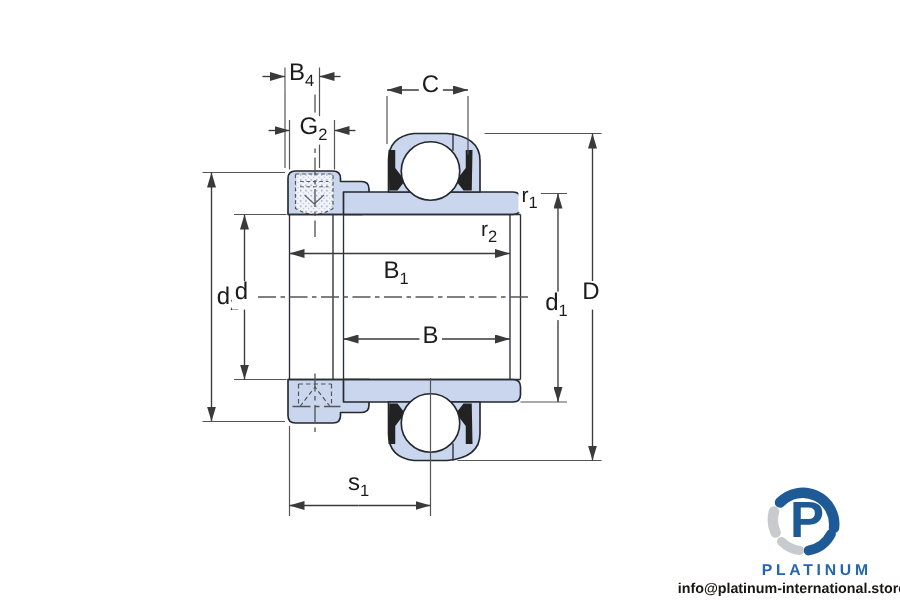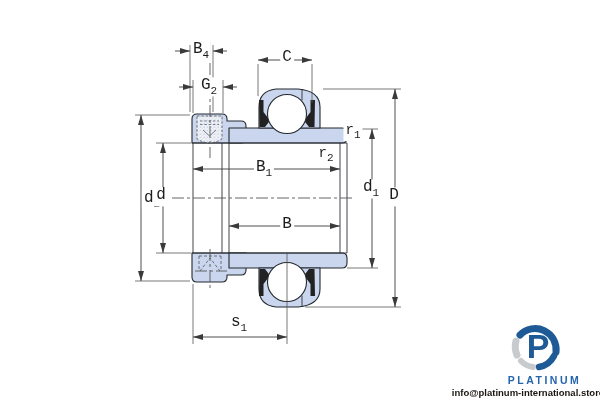--- a/index.html
+++ b/index.html
@@ -1,21 +1,21 @@
 <!DOCTYPE html>
 <html><head>
 <meta charset="utf-8">
 <style>
   html,body{margin:0;padding:0;background:#fff;}
   #stage{position:relative;width:600px;height:400px;background:#ffffff;overflow:hidden;
          font-family:"Liberation Sans",sans-serif;}
   #stage svg{position:absolute;left:0;top:0;}
   .dim-label{position:absolute;transform:translate(-50%,-50%);
              font-size:16px;color:#1c1c1c;background:#ffffff;padding:0 2px;line-height:1;
-             white-space:nowrap;font-family:Liberation Mono, monospace;}
+             white-space:nowrap;}
   .dim-label sub{font-size:11px;line-height:1;}
   .dim-label.small{font-size:14px;}
   .part{stroke:#24292e;stroke-width:1.1;stroke-linejoin:round;}
   .boreline{stroke:#2a2f35;stroke-width:0.9;}
   .extline{stroke:#555;stroke-width:0.8;}
   .ctrline{stroke:#555;stroke-width:0.9;stroke-dasharray:12 3 3 3;}
   .dimline{stroke:#3a3a3a;stroke-width:0.9;}
   .seal{fill:#222;stroke:none;}
   .hidden-edge{stroke:#555;stroke-width:0.8;stroke-dasharray:3 2;fill:none;}
   .screw-detail{stroke:#5a6270;stroke-width:0.8;fill:none;}
@@ -136,25 +136,25 @@
       <line x1="239" y1="337" x2="193" y2="337" marker-end="url(#ah)"></line>
       <line x1="239" y1="337" x2="287" y2="337" marker-end="url(#ah)"></line>
     </g>
   </svg>
 
   <div class="dim-label" style="left:201px;top:51px"><span>B</span><sub>4</sub></div>
   <div class="dim-label" style="left:209px;top:87px"><span>G</span><sub>2</sub></div>
   <div class="dim-label" style="left:287px;top:59px"><span>C</span><sub></sub></div>
   <div class="dim-label small" style="left:353px;top:132px"><span>r</span><sub>1</sub></div>
   <div class="dim-label small" style="left:326px;top:155px"><span>r</span><sub>2</sub></div>
-  <div class="dim-label" style="left:264px;top:169px"><span>B</span><sub>1</sub></div>
+  <div class="dim-label" style="left:264px;top:183px"><span>B</span><sub>1</sub></div>
   <div class="dim-label" style="left:287px;top:226px"><span>B</span><sub></sub></div>
   <div class="dim-label" style="left:152px;top:200px"><span>d</span><sub>2</sub></div>
   <div class="dim-label" style="left:161px;top:197px"><span>d</span><sub></sub></div>
-  <div class="dim-label" style="left:371px;top:189px"><span>d</span><sub>1</sub></div>
+  <div class="dim-label" style="left:371px;top:204px"><span>d</span><sub>1</sub></div>
   <div class="dim-label" style="left:394px;top:197px"><span>D</span><sub></sub></div>
   <div class="dim-label" style="left:239px;top:324px"><span>s</span><sub>1</sub></div>
 
   <div id="logo">
     <svg width="156" height="56" viewBox="0 0 156 56">
       <g fill="none" stroke-linecap="round">
         <path d="M70,17 A21,21 0 0 1 106,34" stroke="#1d5a96" stroke-width="7"></path>
         <path d="M67,37 A21,21 0 0 1 66,23" stroke="#c7cbce" stroke-width="7"></path>
         <path d="M104,38 A21,21 0 0 1 89,49" stroke="#1d5a96" stroke-width="6.5"></path>
         <path d="M83,49 A21,21 0 0 1 71,43" stroke="#c7cbce" stroke-width="6"></path>

